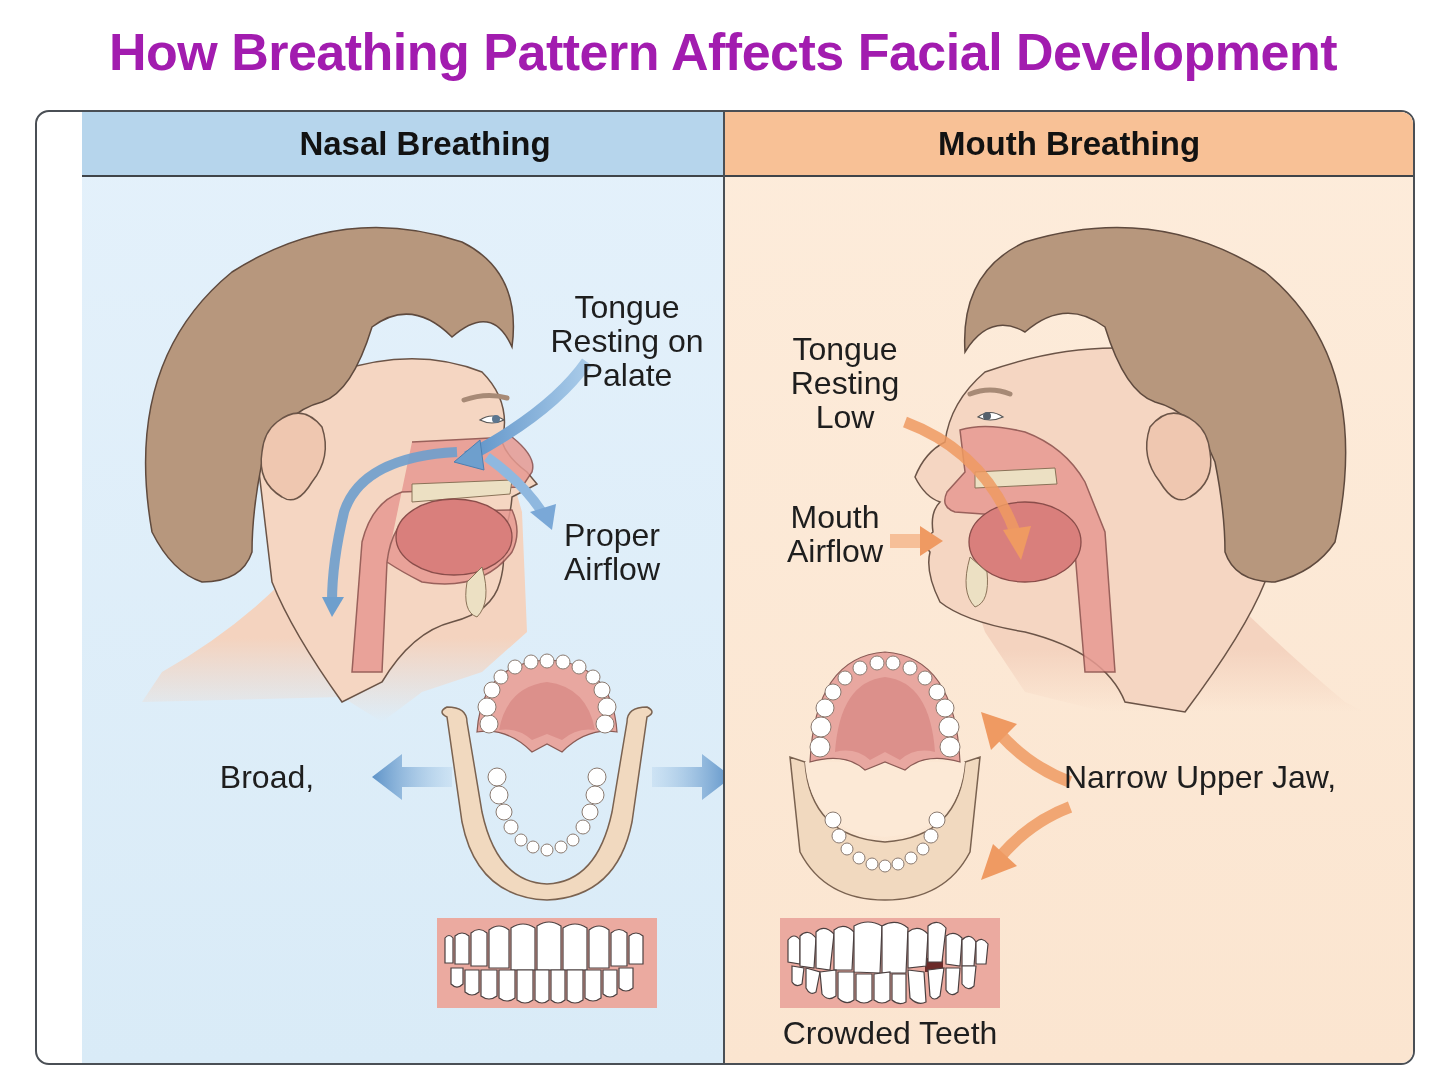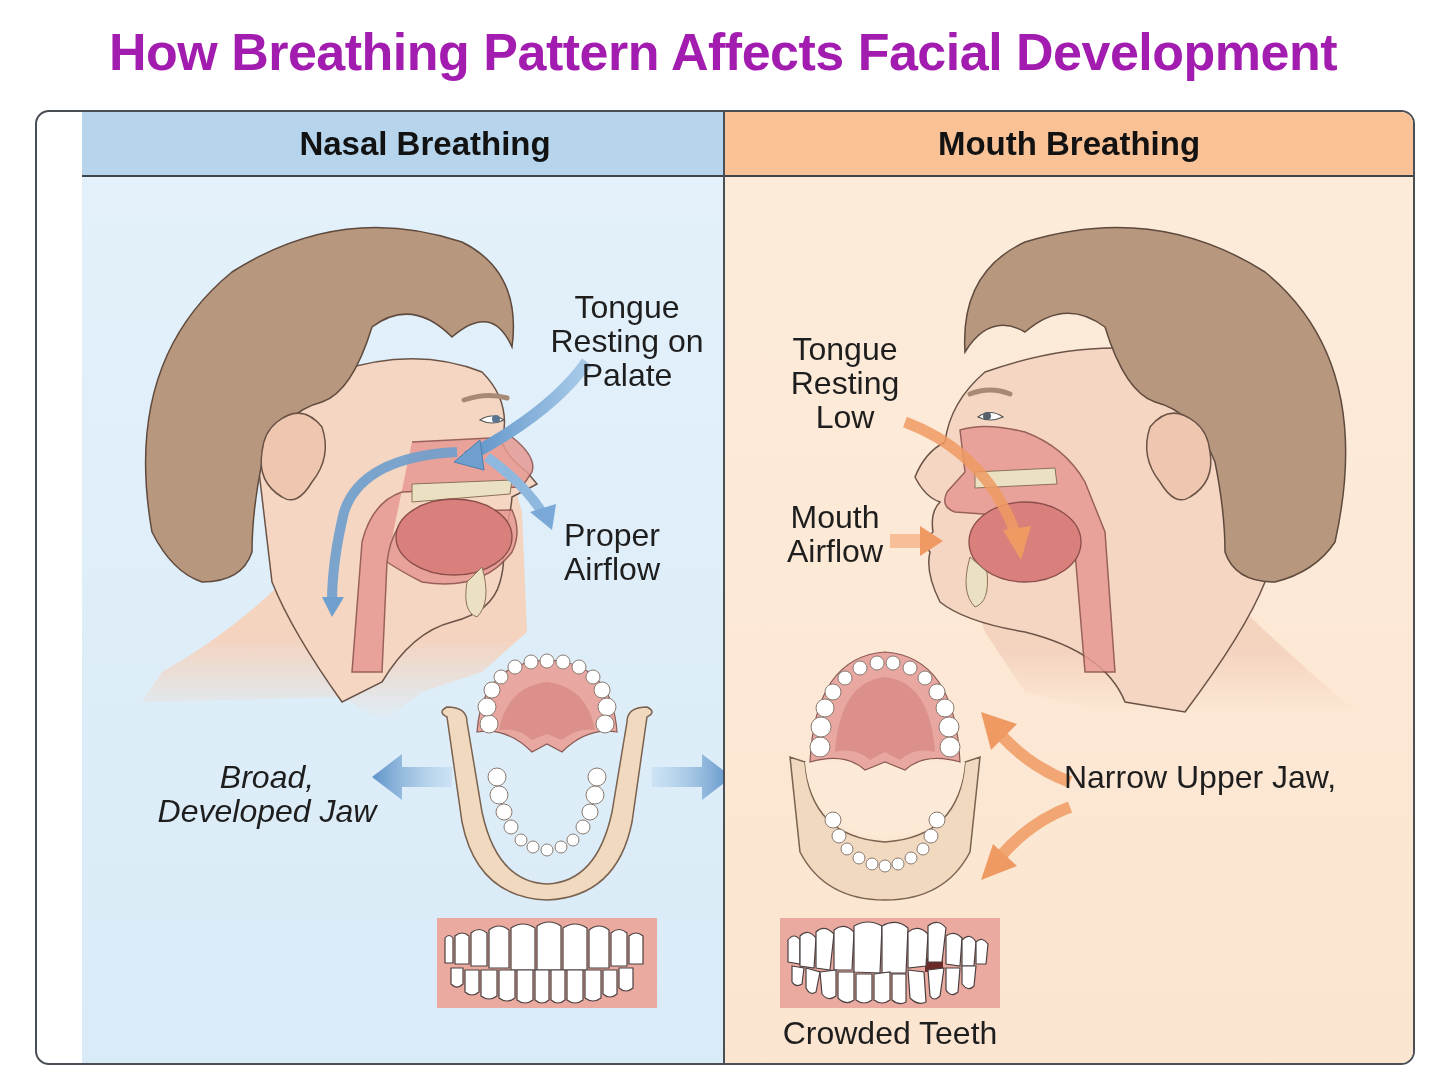--- a/index.html
+++ b/index.html
@@ -121,23 +121,22 @@
     </svg>
     <svg style="left:570px;top:640px" width="80" height="50" viewBox="0 0 80 50">
       <defs>
           <linearGradient id="wr" x1="0" y1="0" x2="1" y2="0">
             <stop offset="0" stop-color="#a9cbe9" stop-opacity="0.3"></stop>
             <stop offset="1" stop-color="#5e93c8"></stop>
           </linearGradient>
         </defs>
       <polygon points="80,25 50,2 50,15 0,15 0,35 50,35 50,48" fill="url(#wr)"></polygon>
     </svg>
-    <div class="label" style="left:70px;top:648px;width:230px;font-style:italic;">
+    <div class="label" style="left:70px;top:648px;width:230px;">
       <div>Broad,</div>
-      <div>Developed Jaw</div>
     </div>
 
     <svg style="left:355px;top:806px" width="220" height="90" viewBox="0 0 220 90">
       <rect x="0" y="0" width="220" height="90" fill="#ebaaa0"></rect>
       <g fill="#ffffff" stroke="#4b4040" stroke-width="1.2">
         <path d="M8 20 Q12 15 16 20 L16 45 L8 45Z"></path>
           <path d="M18 18 Q25 12 32 18 L32 46 L18 46Z"></path>
           <path d="M34 15 Q42 8 50 15 L50 48 L34 48Z"></path>
           <path d="M52 12 Q62 4 72 12 L72 50 L52 50Z"></path>
           <path d="M74 10 Q86 2 98 10 L98 52 L74 52Z"></path>

